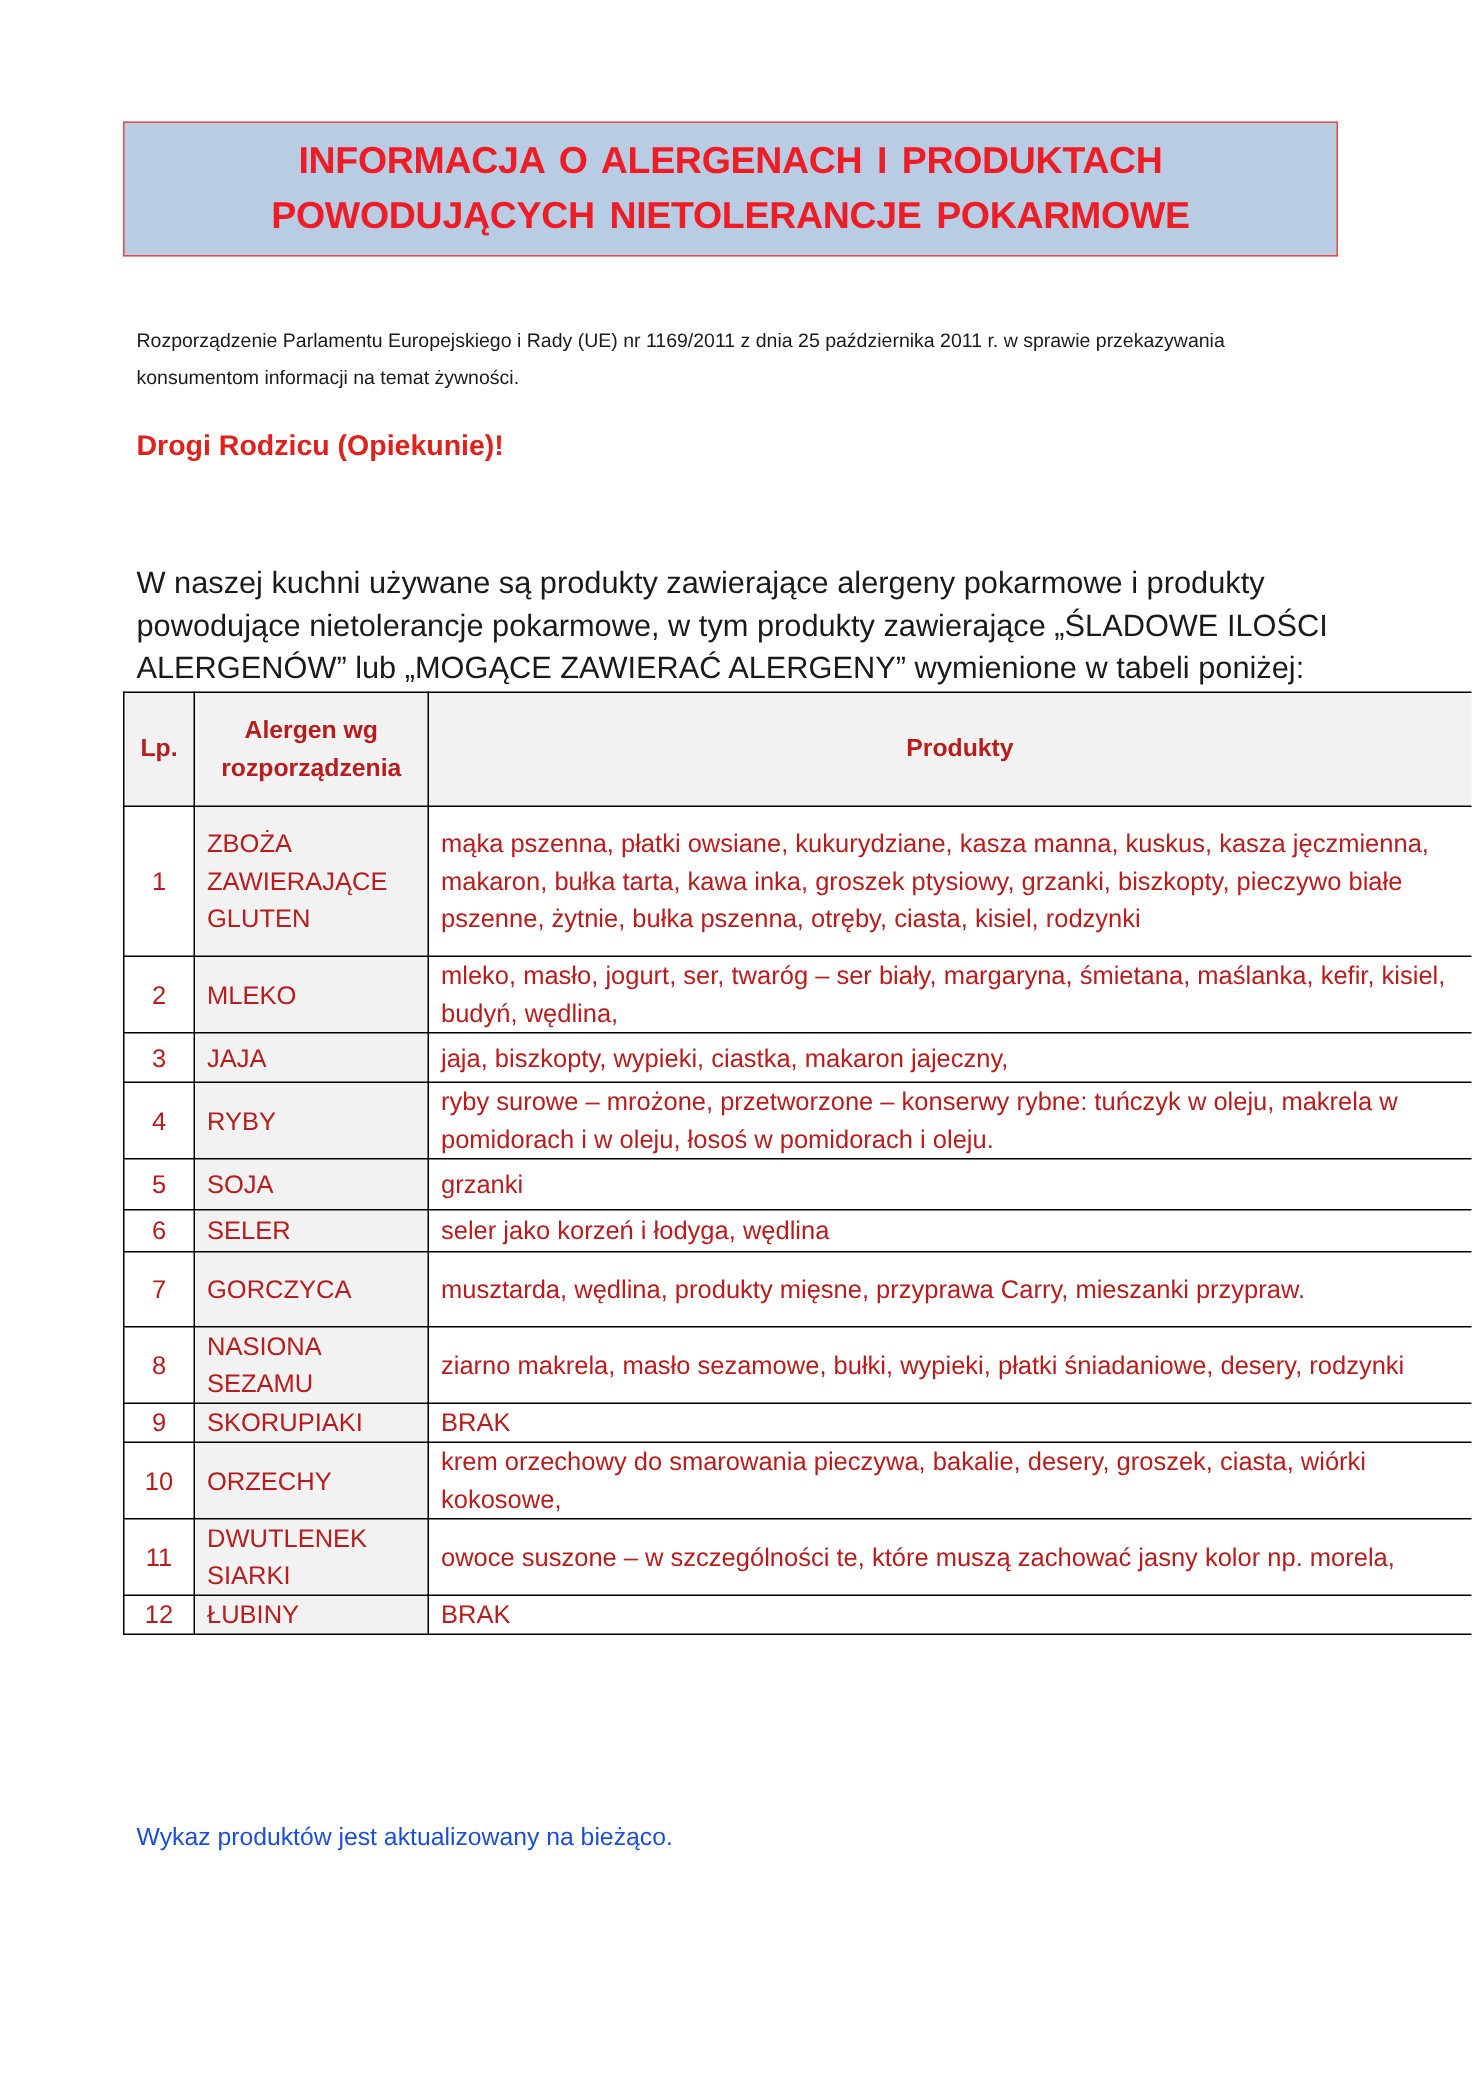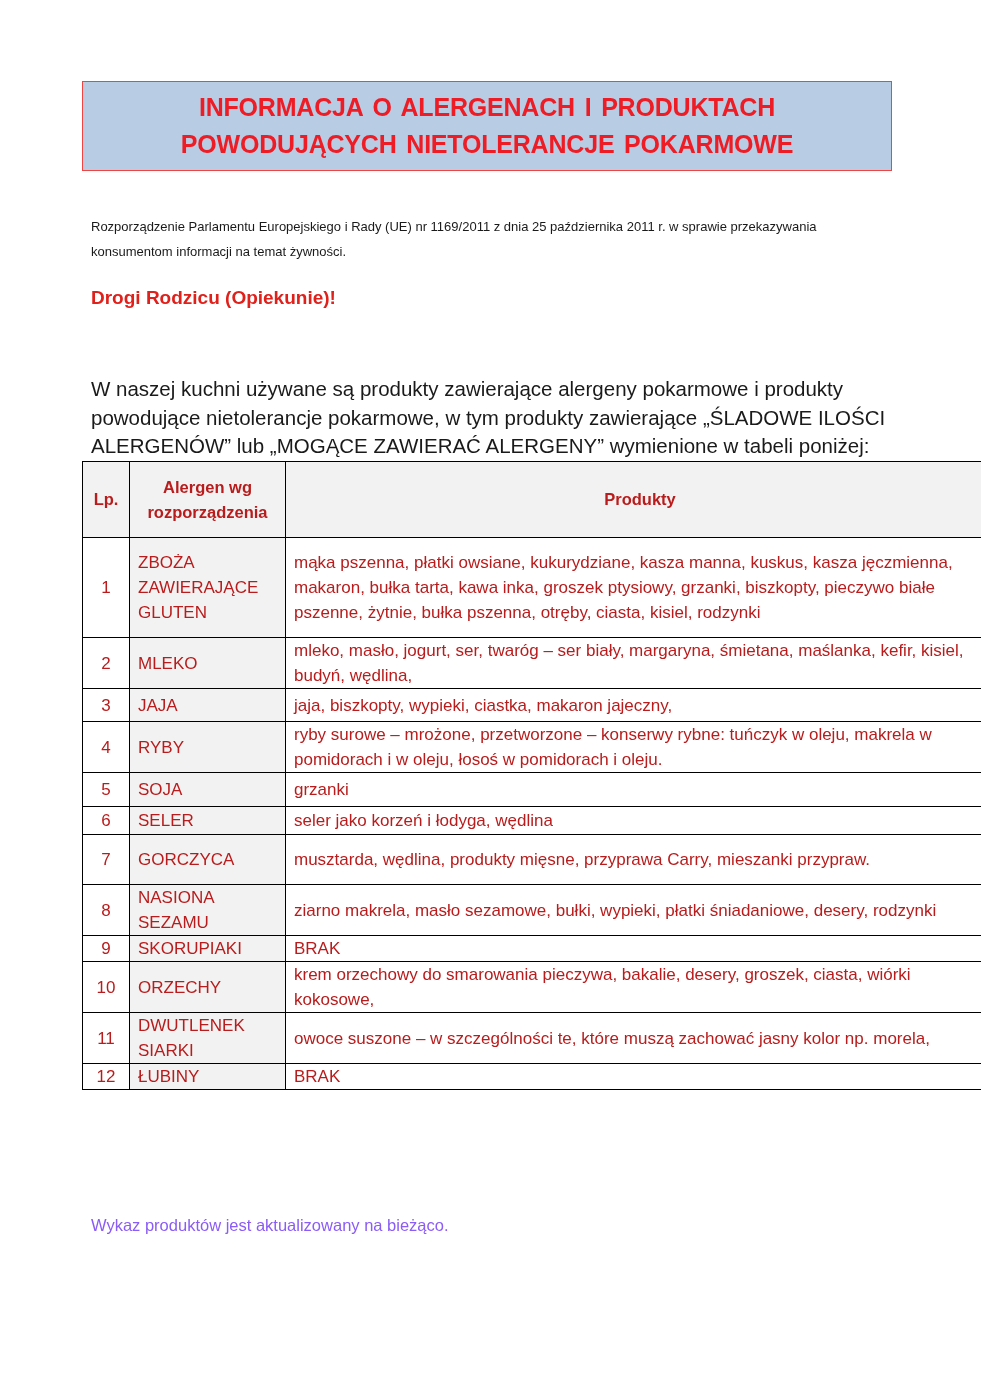--- a/index.html
+++ b/index.html
@@ -95,21 +95,21 @@
     .col-prod { }
     td.col-lp { text-align: center; padding: 0 4px; }
     td.col-alg { padding-left: 9px; }
     td.col-prod { padding-left: 9px; margin-top: 35px; }
     .footer-note {
       position: absolute;
       left: 91px;
       top: 1213px;
       font-size: 16.5px;
       line-height: 25px;
-      color: #8b5cf6;
+      color: #1d4ed8;
     }
   </style>
 </head>
 <body>
 
 <div class="title-box">
   <div class="title-line">INFORMACJA  O  ALERGENACH  I  PRODUKTACH</div>
   <div class="title-line">POWODUJĄCYCH NIETOLERANCJE POKARMOWE</div>
 </div>
 

